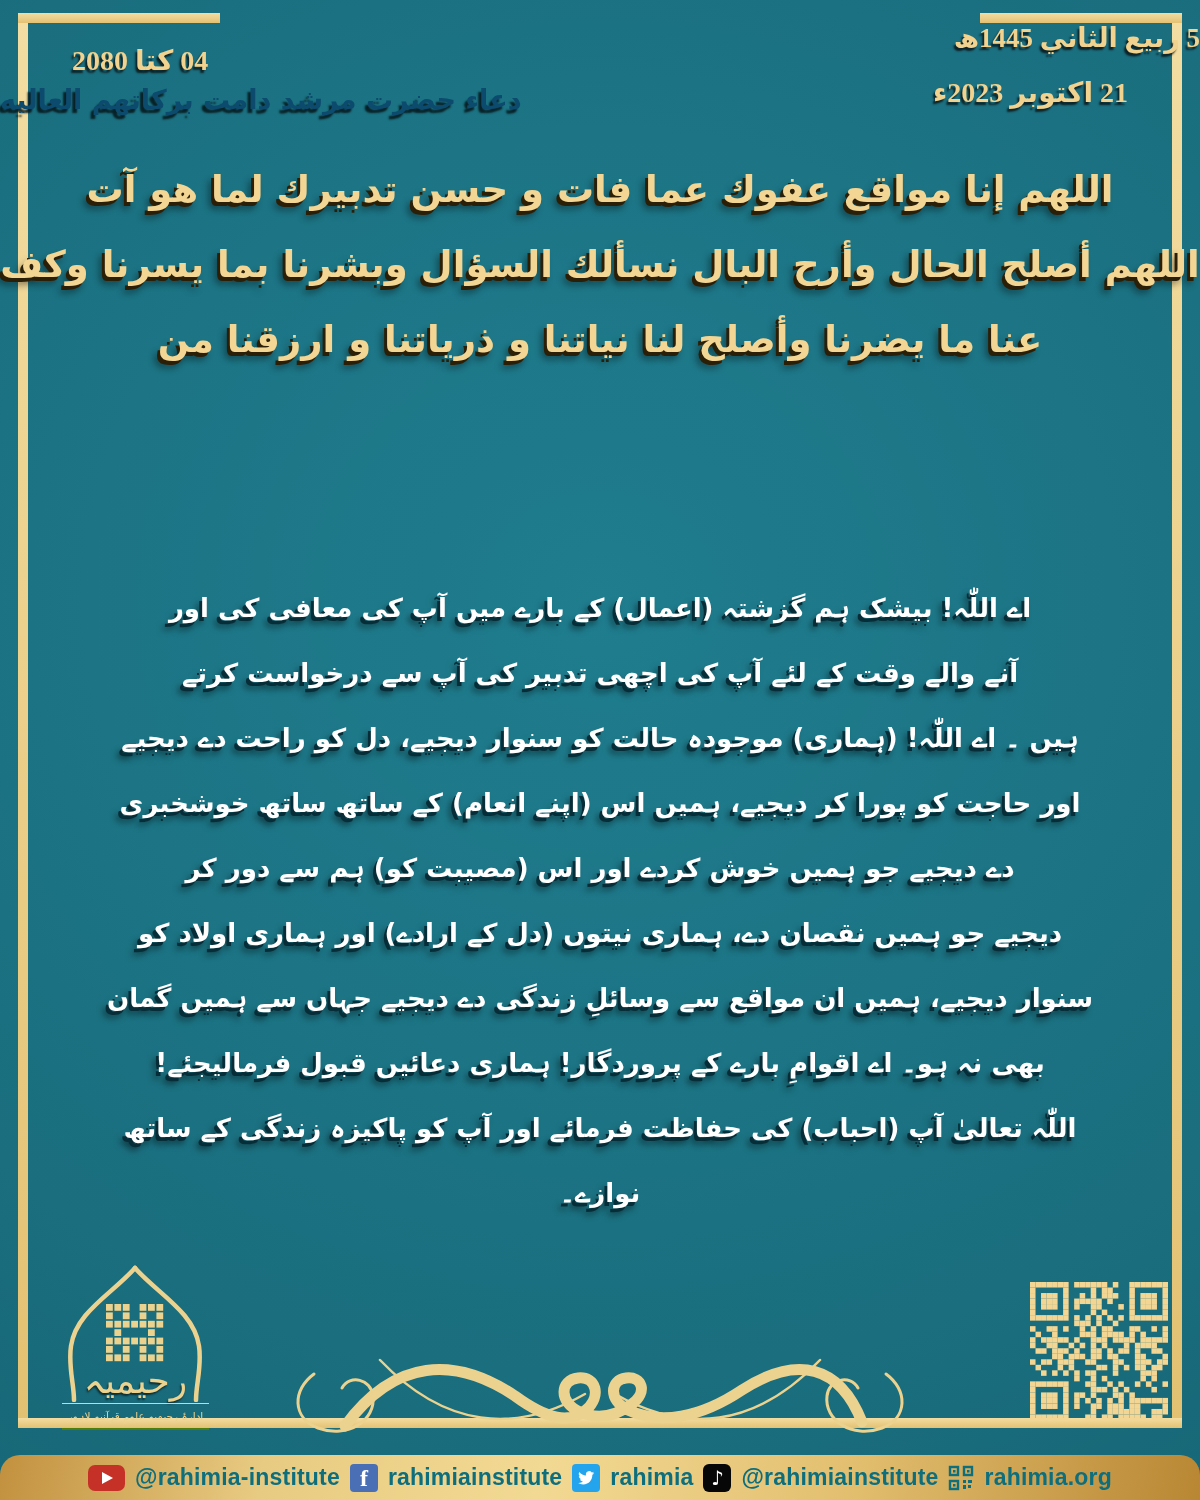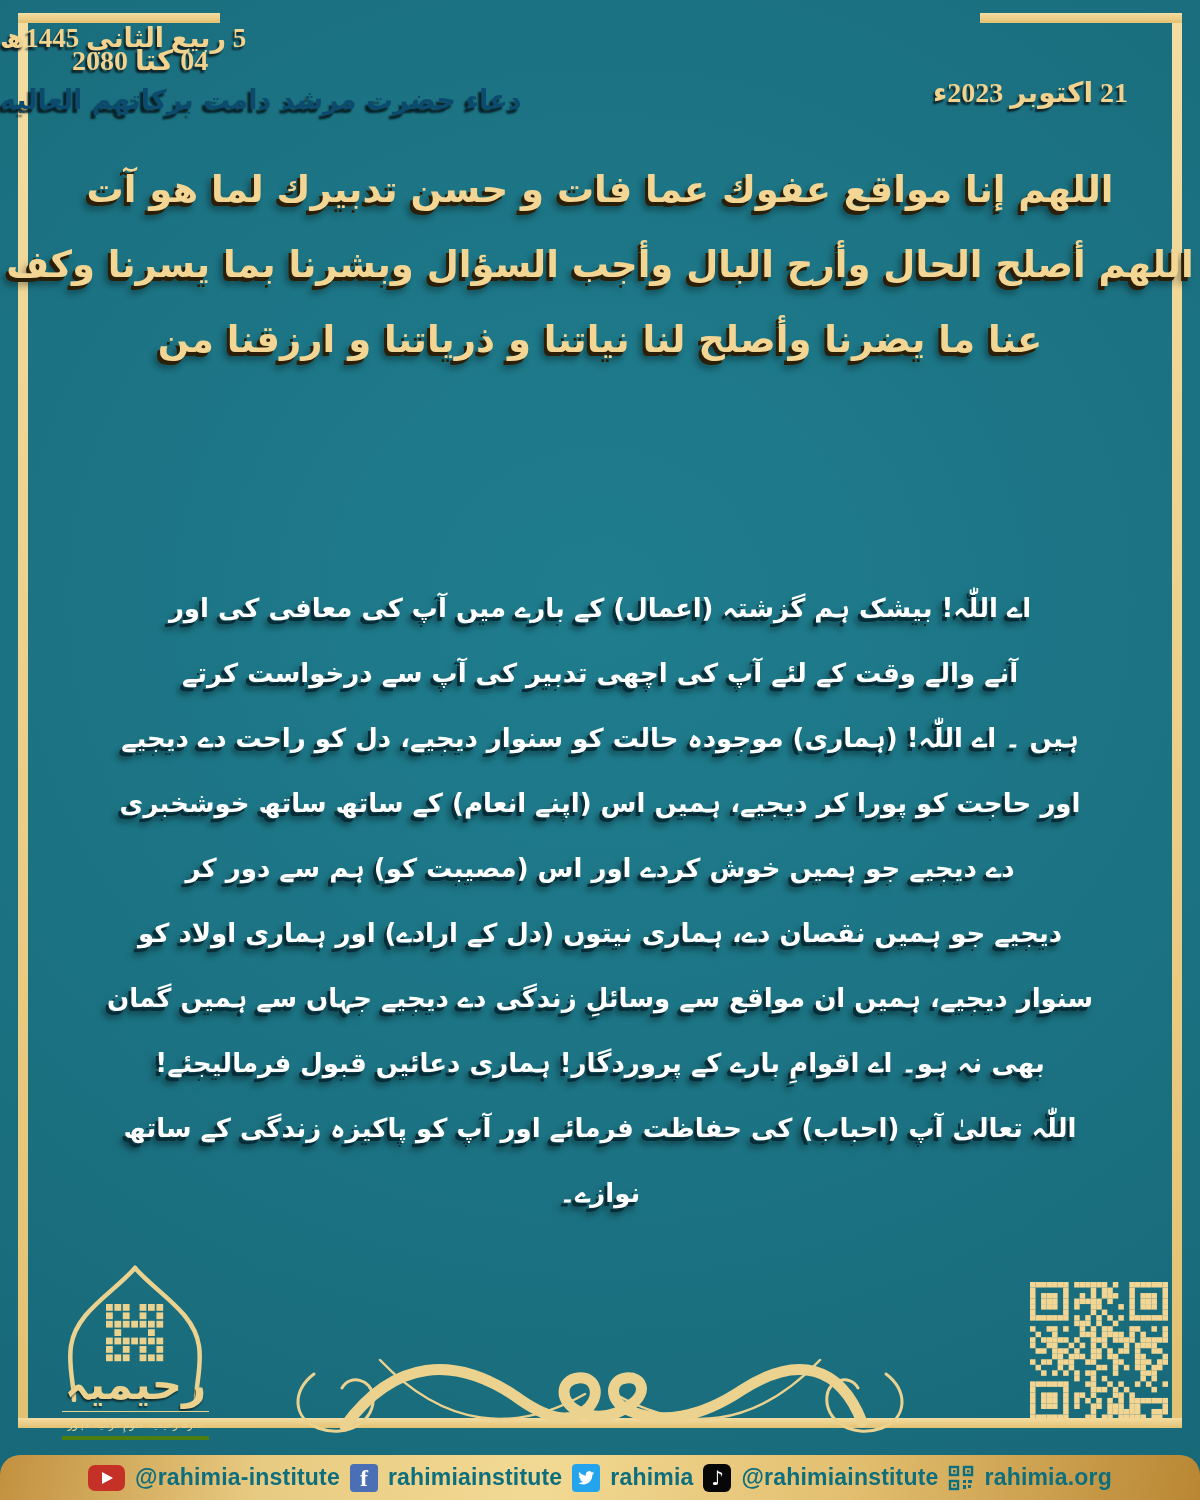--- a/index.html
+++ b/index.html
@@ -15,21 +15,21 @@
   .frame-right{right:18px;top:13px;width:10px;height:1414px;}
   .frame-top-l{left:18px;top:13px;width:202px;height:10px;}
   .frame-top-r{right:18px;top:13px;width:202px;height:10px;}
   .frame-bottom{left:18px;right:18px;top:1418px;height:10px;}
   
   .date{
     color:#f1d28e;direction:rtl;white-space:nowrap;
     font-family:"Liberation Serif","DejaVu Sans",serif;font-weight:bold;
     text-shadow:-2px 3px 2px rgba(10,20,22,.85);
   }
-  .hijri{top:22px;left:0;width:100%;text-align:left;font-size:27px;}
+  .hijri{top:22px;left:0;width:100%;text-align:right;font-size:27px;}
   .greg{top:44px;right:72px;font-size:28px;margin-top:32px;}
   .bikrami{top:44px;left:72px;font-size:28px;}
   .poster-title{
     top:84px;left:0;width:100%;text-align:left;direction:rtl;
     color:#0c4a6e;font-size:27px;font-weight:bold;white-space:nowrap;
     text-shadow:-3px 4px 2px rgba(5,25,30,.9);
   }
   
   .arabic-block{top:152px;left:0;width:100%;text-align:center;direction:rtl;}
   .arabic-line{
@@ -39,24 +39,24 @@
   }
   
   .urdu-block{top:576px;left:60px;width:1080px;text-align:center;direction:rtl;}
   .urdu-line{
     font-size:26px;font-weight:bold;line-height:65px;white-space:nowrap;
     color:#ffffff;
     text-shadow:-3px 4px 0 #072e38, -5px 7px 6px rgba(0,0,0,.5);
   }
   
   .logo-wrap{left:38px;top:1262px;width:195px;text-align:center;color:#ecd28f;}
-  .logo-wordmark{font-size:42px;font-weight:bold;margin-top:-46px;direction:rtl;
+  .logo-wordmark{font-size:36px;font-weight:normal;margin-top:-46px;direction:rtl;
     text-shadow:-1px 2px 2px rgba(10,30,32,.8);}
   .logo-subtitle{font-size:10.5px;direction:rtl;margin-top:2px;letter-spacing:.5px;
-    border-top:1px solid #ecd28f;border-bottom:4px solid #4d7c0f;display:inline-block;
+    border-top:1px solid #ecd28f;border-bottom:2px solid #4d7c0f;display:inline-block;
     padding:6px 6px;white-space:nowrap;}
   .flourish{left:280px;top:1332px;width:640px;height:112px;}
   .qr-box{right:32px;top:1282px;width:138px;height:138px;}
   
   .footer-bar{
     left:0;top:1455px;width:1200px;height:45px;
     background:linear-gradient(100deg,#c2913f 0%,#e8cb82 22%,#f2d993 45%,#e3c071 70%,#b98734 100%);
     border-radius:20px 20px 0 0;
     display:flex;align-items:center;justify-content:space-between;
     padding:0 88px;box-sizing:border-box;
@@ -83,21 +83,21 @@
 <div class="frame frame-top-r"></div>
 <div class="frame frame-bottom"></div>
 
 <div class="abs date hijri">5 ربیع الثاني 1445ھ</div>
 <div class="abs date greg">21 اکتوبر 2023ء</div>
 <div class="abs date bikrami">04 کتا 2080</div>
 <div class="abs poster-title">دعاء حضرت مرشد دامت برکاتهم العالیه</div>
 
 <div class="abs arabic-block">
   <div class="arabic-line">اللهم إنا مواقع عفوك عما فات و حسن تدبيرك لما هو آت</div>
-  <div class="arabic-line">اللهم أصلح الحال وأرح البال وأجب السؤال وبشرنا بما يسرنا وكف</div>
+  <div class="arabic-line">اللهم أصلح الحال وأرح البال نسألك السؤال وبشرنا بما يسرنا وكف</div>
   <div class="arabic-line">عنا ما يضرنا وأصلح لنا نياتنا و ذرياتنا و ارزقنا من</div>
 </div>
 
 <div class="abs urdu-block">
   <div class="urdu-line">اے اللّٰہ! بیشک ہم گزشتہ (اعمال) کے بارے میں آپ کی معافی کی اور</div>
   <div class="urdu-line">آنے والے وقت کے لئے آپ کی اچھی تدبیر کی آپ سے درخواست کرتے</div>
   <div class="urdu-line">ہیں ۔ اے اللّٰہ! (ہماری) موجودہ حالت کو سنوار دیجیے، دل کو راحت دے دیجیے</div>
   <div class="urdu-line">اور حاجت کو پورا کر دیجیے، ہمیں اس (اپنے انعام) کے ساتھ ساتھ خوشخبری</div>
   <div class="urdu-line">دے دیجیے جو ہمیں خوش کردے اور اس (مصیبت کو) ہم سے دور کر</div>
   <div class="urdu-line">دیجیے جو ہمیں نقصان دے، ہماری نیتوں (دل کے ارادے) اور ہماری اولاد کو</div>

